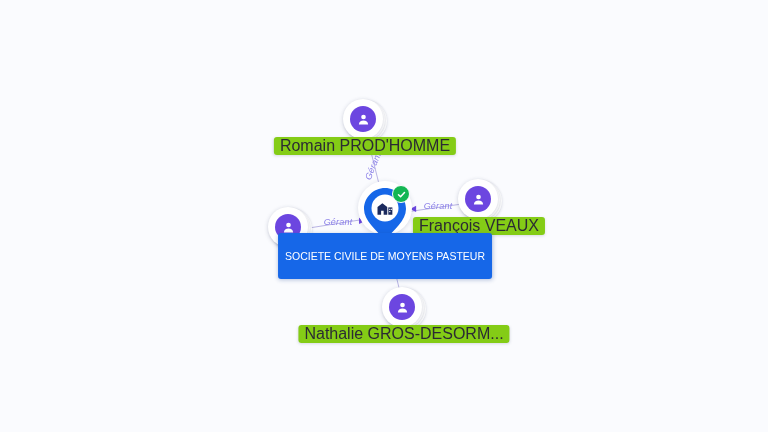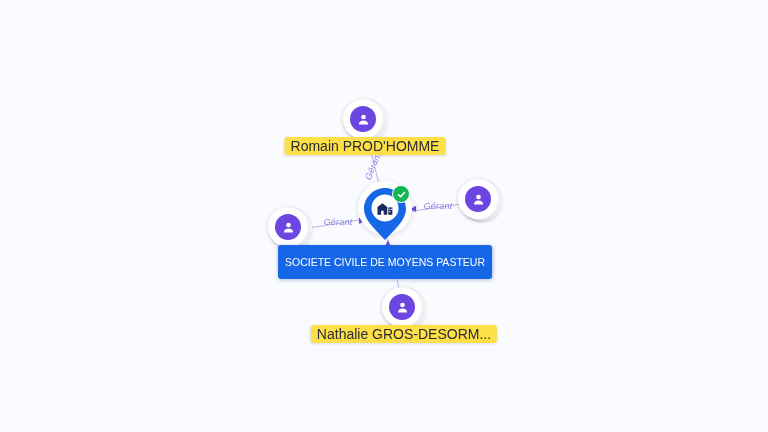--- a/index.html
+++ b/index.html
@@ -110,37 +110,36 @@
     display: flex;
     align-items: center;
     justify-content: center;
   }
 
   
   .node-label {
     position: absolute;
     transform: translate(-50%, 0);
     white-space: nowrap;
-    background: #fde047;
+    background: #84cc16;
     color: #2b2b33;
-    font-size: 14px;
+    font-size: 16px;
     line-height: 14px;
     padding: 2px 6px;
     border-radius: 3px;
     box-shadow: 0 1px 3px rgba(40,50,90,0.16);
   }
   .node-label.primary {
     background: #1667e8;
     color: #ffffff;
     font-size: 10.5px;
-    padding: 10px 7px;
+    padding: 16px 7px;
     border-radius: 3px;
     box-shadow: 0 1px 4px rgba(20,60,140,0.30);
     z-index: 40;
-    margin-top: 12px;
   }
 
   
   .edge-label {
     position: absolute;
     transform: translate(-50%, -50%);
     white-space: nowrap;
     color: #8a7fe8;
     font-size: 9px;
     font-style: italic;
@@ -210,20 +209,21 @@
     <div class="person-stack s1"></div>
     <div class="person-ring">
       <div class="person-disc">
         <svg width="15" height="15" viewBox="0 0 24 24" fill="#ffffff">
           <circle cx="12" cy="8" r="3.7"></circle>
           <path d="M4.6 20c0-4.1 3.3-6.4 7.4-6.4s7.4 2.3 7.4 6.4z"></path>
         </svg>
       </div>
     </div>
   </div>
+  <div class="node-label z-label" style="left:479px; top:217px;">François VEAUX</div>
 
   <div class="node person-node z-node" style="left:290px; top:229px;">
     <div class="person-stack s2"></div>
     <div class="person-stack s1"></div>
     <div class="person-ring">
       <div class="person-disc">
         <svg width="15" height="15" viewBox="0 0 24 24" fill="#ffffff">
           <circle cx="12" cy="8" r="3.7"></circle>
           <path d="M4.6 20c0-4.1 3.3-6.4 7.4-6.4s7.4 2.3 7.4 6.4z"></path>
         </svg>

